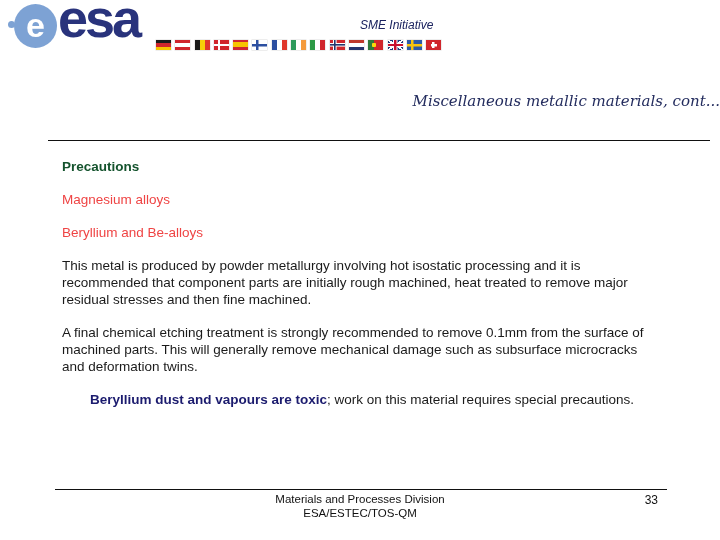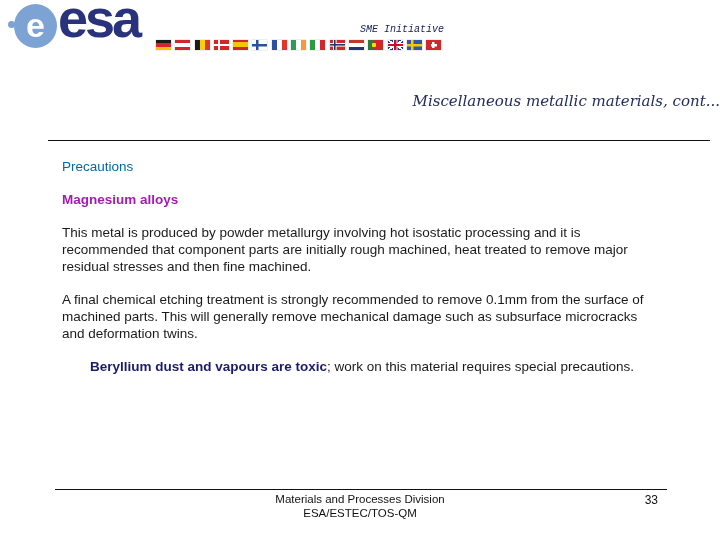--- a/index.html
+++ b/index.html
@@ -11,22 +11,22 @@
   
   .logo{position:absolute;left:0;top:0;width:160px;height:54px;}
   .logo-dot{position:absolute;left:8px;top:21px;width:7px;height:7px;border-radius:50%;background:#7da2d4;}
   .logo-globe{position:absolute;left:14px;top:4px;width:43px;height:44px;border-radius:50%;
     background:#7da2d4;display:flex;align-items:center;justify-content:center;}
   .logo-e{color:#ffffff;font-weight:bold;font-size:34px;line-height:1;margin-top:-2px;}
   .logo-word{position:absolute;left:58px;top:-9px;font-size:54px;font-weight:bold;
     color:#29337c;letter-spacing:-3px;line-height:1;}
 
   
-  .sme{position:absolute;left:360px;top:24px;font-family:Liberation Mono, monospace;font-style:italic;
-    font-size:10px;color:#1c2460;}
+  .sme{position:absolute;left:360px;top:18px;font-family:Liberation Sans, sans-serif;font-style:italic;
+    font-size:12px;color:#1c2460;}
 
   
   .flags{position:absolute;left:156px;top:40px;display:flex;gap:4.3px;}
   .flag{width:15px;height:10px;display:inline-block;box-shadow:0 0 0 .5px #dcdcdc;}
   .flag-germany{background:linear-gradient(to bottom,#1a1a1a 33%,#d0262c 33% 66%,#f7c400 66%);}
   .flag-austria{background:linear-gradient(to bottom,#d0262c 33%,#fff 33% 66%,#d0262c 66%);}
   .flag-belgium{background:linear-gradient(to right,#1a1a1a 33%,#f7d008 33% 66%,#e0372c 66%);}
   .flag-denmark{background:
     linear-gradient(#fff,#fff) no-repeat 4px 0/2px 100%,
     linear-gradient(#fff,#fff) no-repeat 0 4px/100% 2px,
@@ -70,22 +70,22 @@
   .title{position:absolute;top:92px;left:0;width:720px;text-align:right;
     font-family:"DejaVu Serif",serif;font-style:italic;font-weight:normal;
     font-size:15px;color:#232c5e;margin:0;}
   .title-rule{position:absolute;top:140px;left:48px;width:662px;height:0;
     border:none;border-top:1.5px solid #111;margin:0;}
 
   
   .content{position:absolute;left:62px;top:158px;width:600px;
     font-size:13.5px;line-height:17px;color:#1a1a1a;}
   .content h2,.content h3,.content p{margin:0 0 16px 0;font-size:13.5px;line-height:17px;}
-  .h-red{color:#0369a1;font-weight:normal;}
-  .h-navy{color:#a21caf;font-weight:bold;}
+  .h-red{color:#14532d;font-weight:bold;}
+  .h-navy{color:#ef4444;font-weight:normal;}
   .lead-bold{color:#1b1b6e;font-weight:bold;margin-left:28px;}
 
   
   .footer-rule{position:absolute;top:489px;left:55px;width:612px;height:0;
     border:none;border-top:1px solid #111;margin:0;}
   .footer-center{position:absolute;top:492px;left:0;width:720px;text-align:center;
     font-size:11.5px;line-height:14px;color:#111;}
   .page-number{position:absolute;top:493px;right:62px;font-size:12px;color:#111;}
 </style>
 </head>
@@ -120,20 +120,21 @@
       <span class="flag flag-sweden"></span>
       <span class="flag flag-switzerland"></span>
     </div>
 
   <h1 class="title">Miscellaneous metallic materials, cont...</h1>
   <hr class="title-rule">
 
   <div class="content">
     <h2 class="h-red">Precautions</h2>
     <h3 class="h-navy">Magnesium alloys</h3>
+    <h3 class="h-navy">Beryllium and Be-alloys</h3>
     <p>This metal is produced by powder metallurgy involving hot isostatic processing and it is recommended that component parts are initially rough machined, heat treated to remove major residual stresses and then fine machined.</p>
     <p>A final chemical etching treatment is strongly recommended to  remove 0.1mm from the surface of machined parts. This will generally remove mechanical damage such as subsurface microcracks and deformation twins.</p>
     <p><span class="lead-bold">Beryllium dust and vapours are toxic</span><span>; work on this material requires special precautions.</span></p>
   </div>
 
   <hr class="footer-rule">
   <div class="footer-center">
     <div>Materials and Processes Division</div>
     <div>ESA/ESTEC/TOS-QM</div>
   </div>

